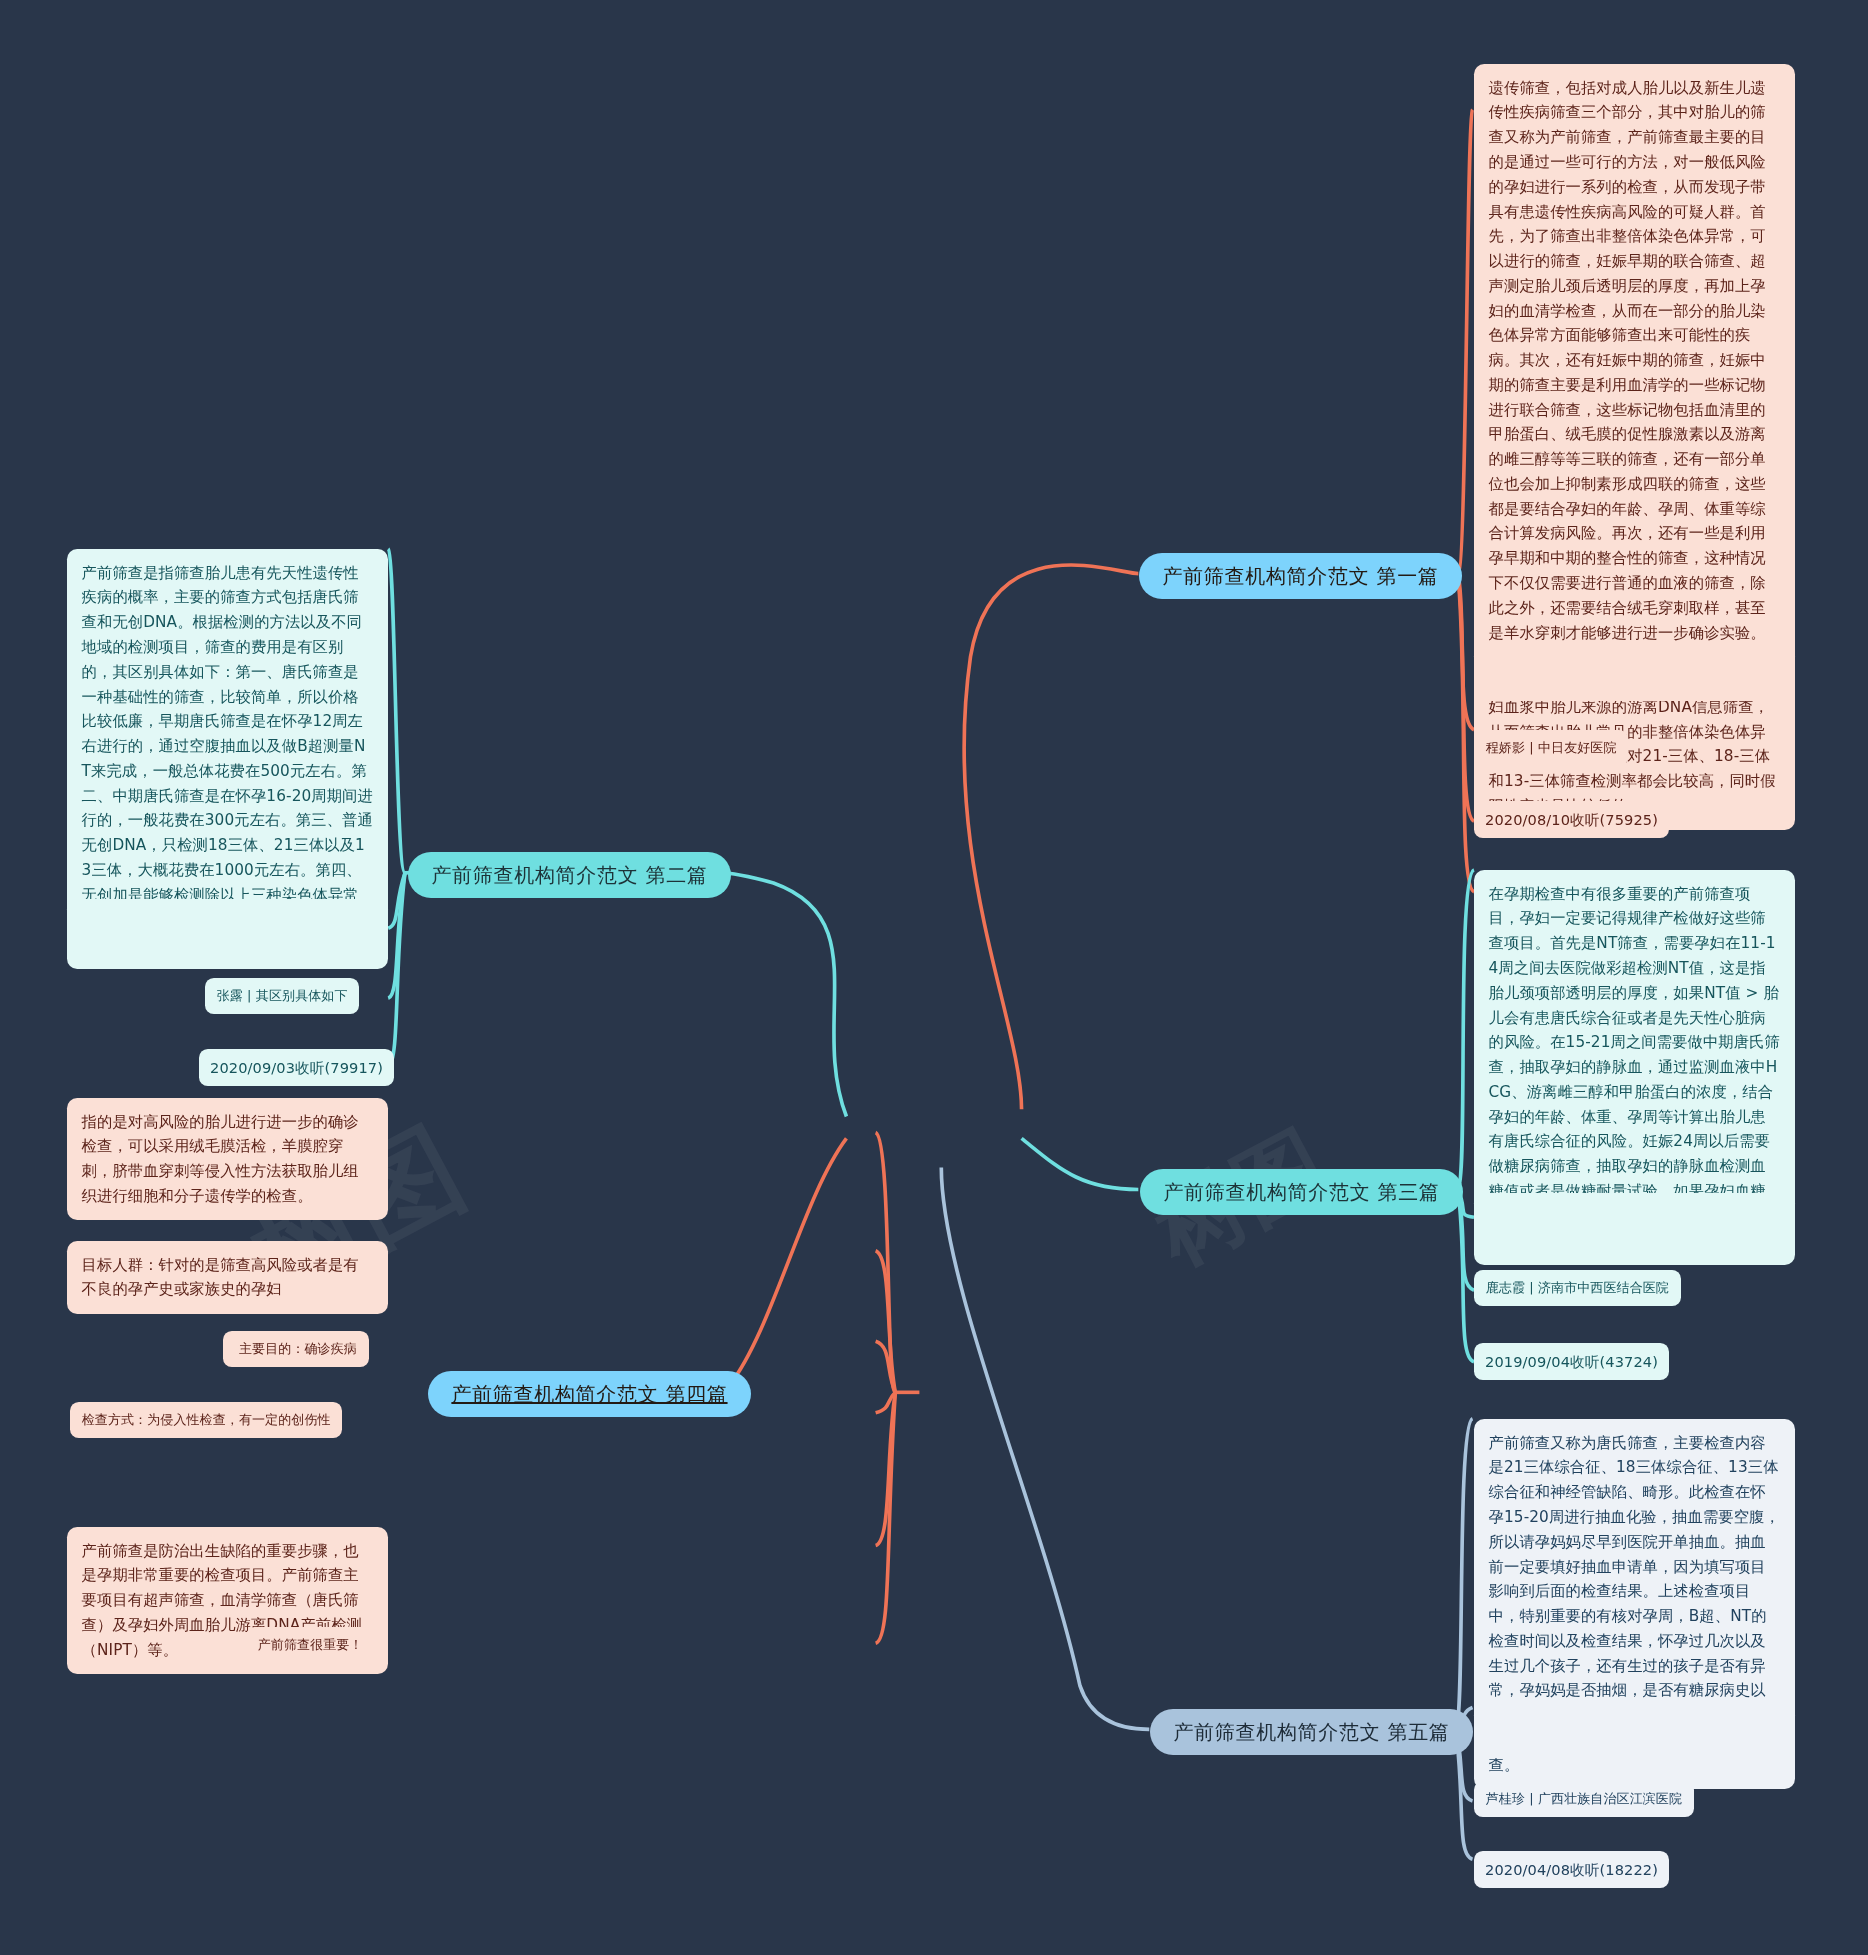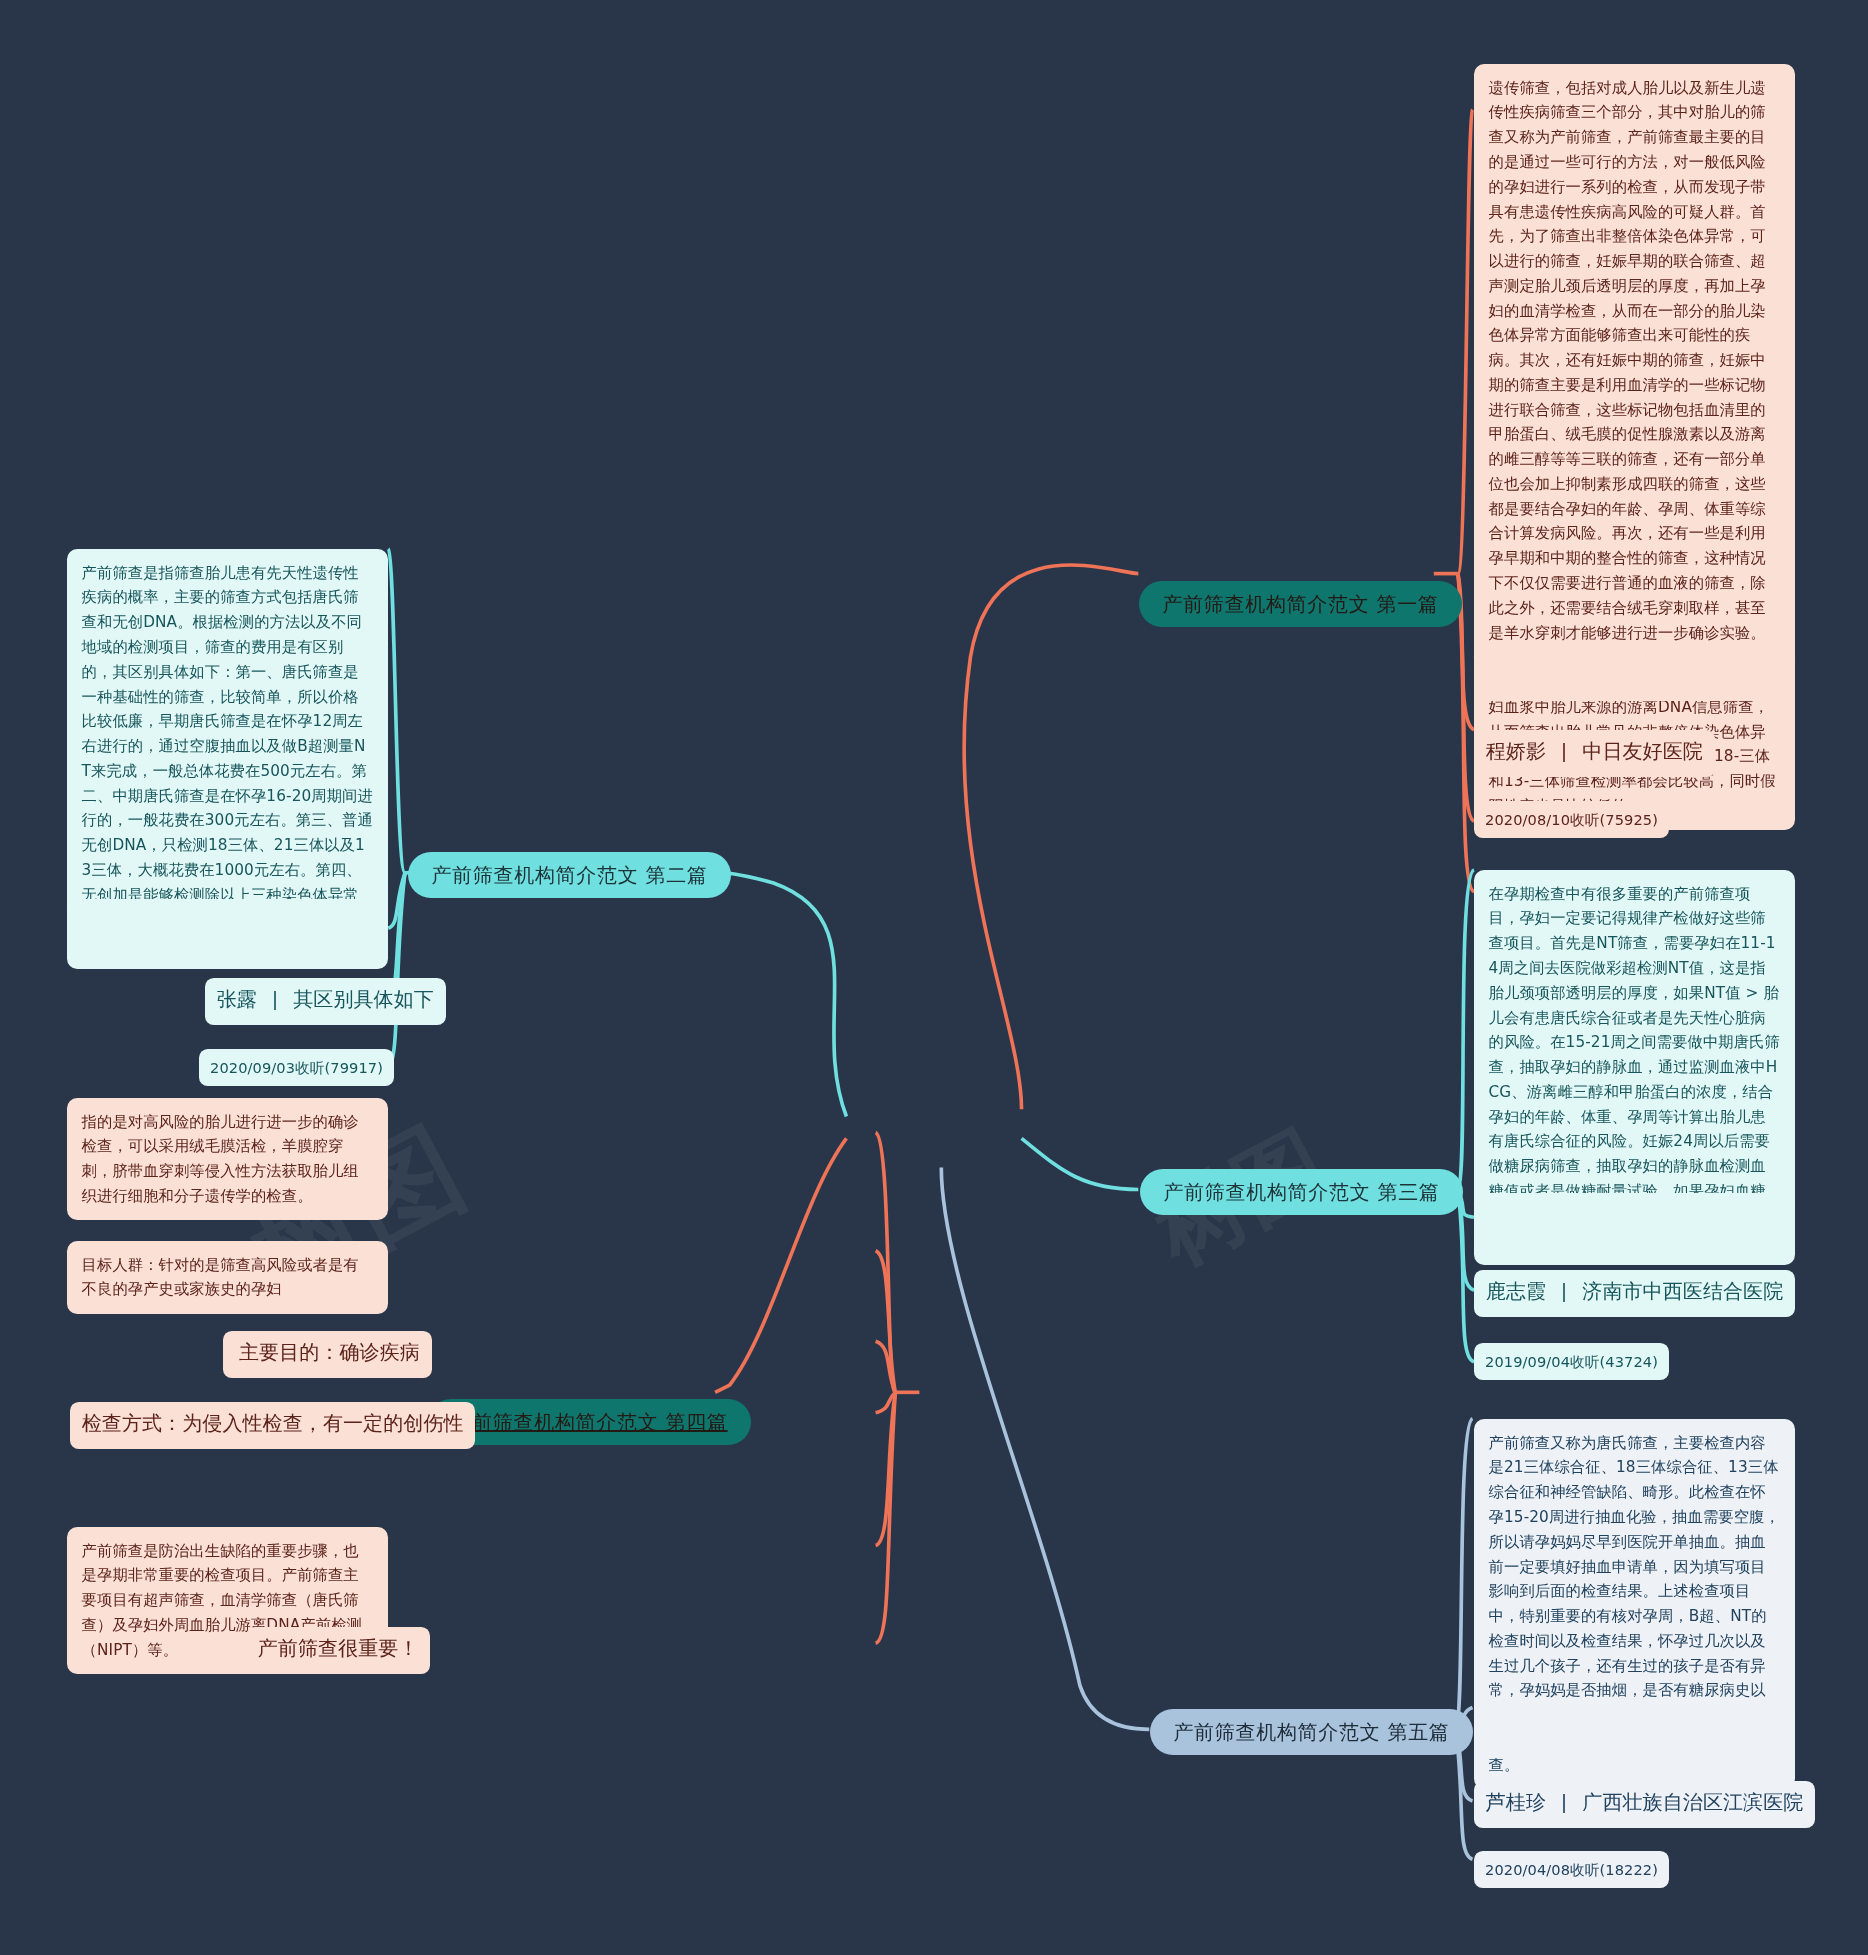--- a/index.html
+++ b/index.html
@@ -51,31 +51,31 @@
     letter-spacing: 0.7px;
   }
   .branch {
     position: absolute;
     border-radius: 729px;
     padding: 9.5px 23.4px;
     font-size: 20px;
     white-space: nowrap;
     letter-spacing: 0.7px;
   }
-  .b-orange { background: #0f766e; color: #231a14; margin-top: 28px; }
+  .b-orange { background: #7dd3fc; color: #231a14; }
   .b-cyan   { background: #6fdfe0; color: #1d3338; }
   .b-blue   { background: #a9c3dc; color: #1e2c38; }
 
   .n-orange { background: #fbe0d6; color: #5c231a; }
   .n-cyan   { background: #e2f8f6; color: #16555c; }
   .n-blue   { background: #eef2f7; color: #21425e; }
 
   .big   { font-size: 15.3px; }
   .mid   { font-size: 15.3px; }
-  .small { font-size: 20px; padding: 7.3px 11.7px; border-radius: 8.8px; font-family: Liberation Mono, monospace; }
+  .small { font-size: 13px; padding: 7.3px 11.7px; border-radius: 8.8px; }
   .tiny  { font-size: 14.6px; padding: 6.6px 11px;  border-radius: 8.8px; }
   .empty { padding: 0; }
 </style>
 </head>
 <body>
 
 <div id="canvas">
 
   <svg id="edges" viewBox="0 0 2560 2679">
 

